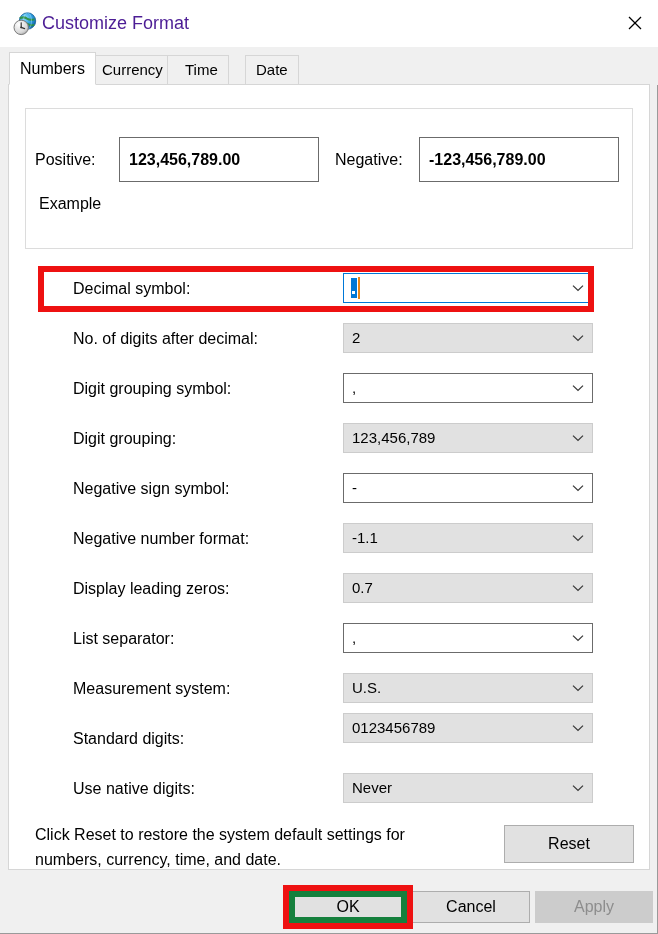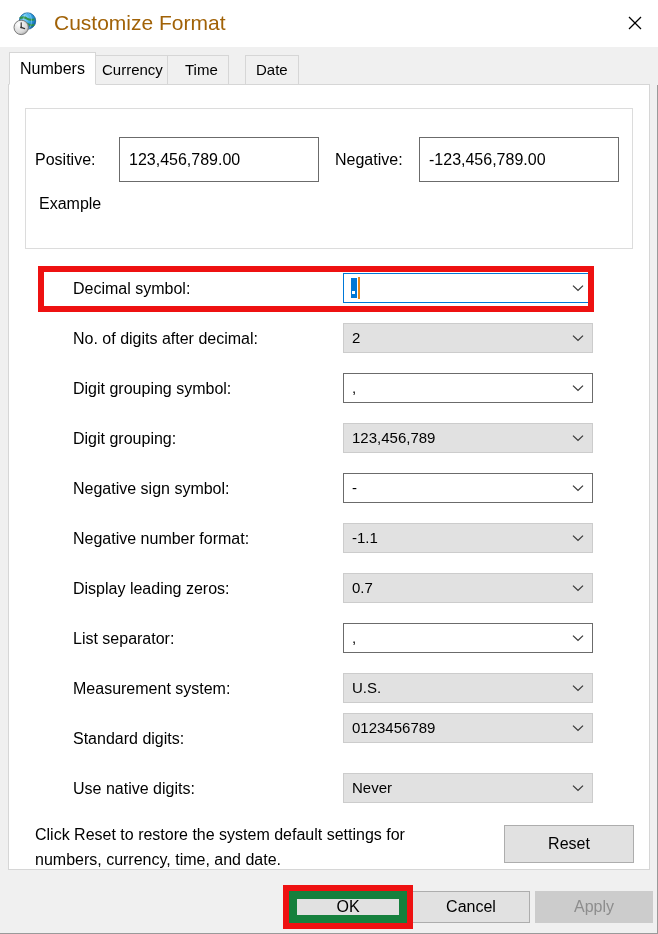--- a/index.html
+++ b/index.html
@@ -35,24 +35,24 @@
     background: #ffffff;
     box-sizing: border-box;
   }
   #title-icon {
     position: absolute;
     left: 12px; top: 11px;
     width: 26px; height: 26px;
   }
   #title-text {
     position: absolute;
-    left: 54px; top: 12px;
-    font-size: 21px;
+    left: 42px; top: 12px;
+    font-size: 18px;
     line-height: 22px;
-    color: #a16207;
+    color: #4c1d95;
     letter-spacing: 0px;
     white-space: nowrap;
   }
   #close-btn {
     position: absolute;
     right: 0px; top: 0px;
     width: 46px; height: 46px;
     background: #ffffff;
     display: flex;
     align-items: center;
@@ -132,20 +132,21 @@
   .ex-box {
     position: absolute;
     box-sizing: border-box;
     border: 1px solid #6b6b6b;
     background: #ffffff;
     font-size: 16px;
     color: #000;
     padding-left: 9px;
     display: flex;
     align-items: center;
+    font-weight: bold;
   }
 
   
   .row-label {
     position: absolute;
     left: 64px;
     font-size: 16px;
     line-height: 20px;
     color: #000;
     white-space: nowrap;
@@ -249,21 +250,21 @@
     background: #e1e1e1;
     border: 1px solid #adadad;
     font-size: 16px;
     color: #000;
     display: flex;
     align-items: center;
     justify-content: center;
   }
   #ok-btn {
     left: 289px;
-    border: 8px solid #15803d;
+    border: 6px solid #15803d;
     background: #e1e1e1;
   }
   #cancel-btn { left: 412px; }
   #apply-btn  {
     left: 535px;
     background: #cccccc;
     border: 1px solid #cccccc;
     color: #8d8d8d;
   }
 

